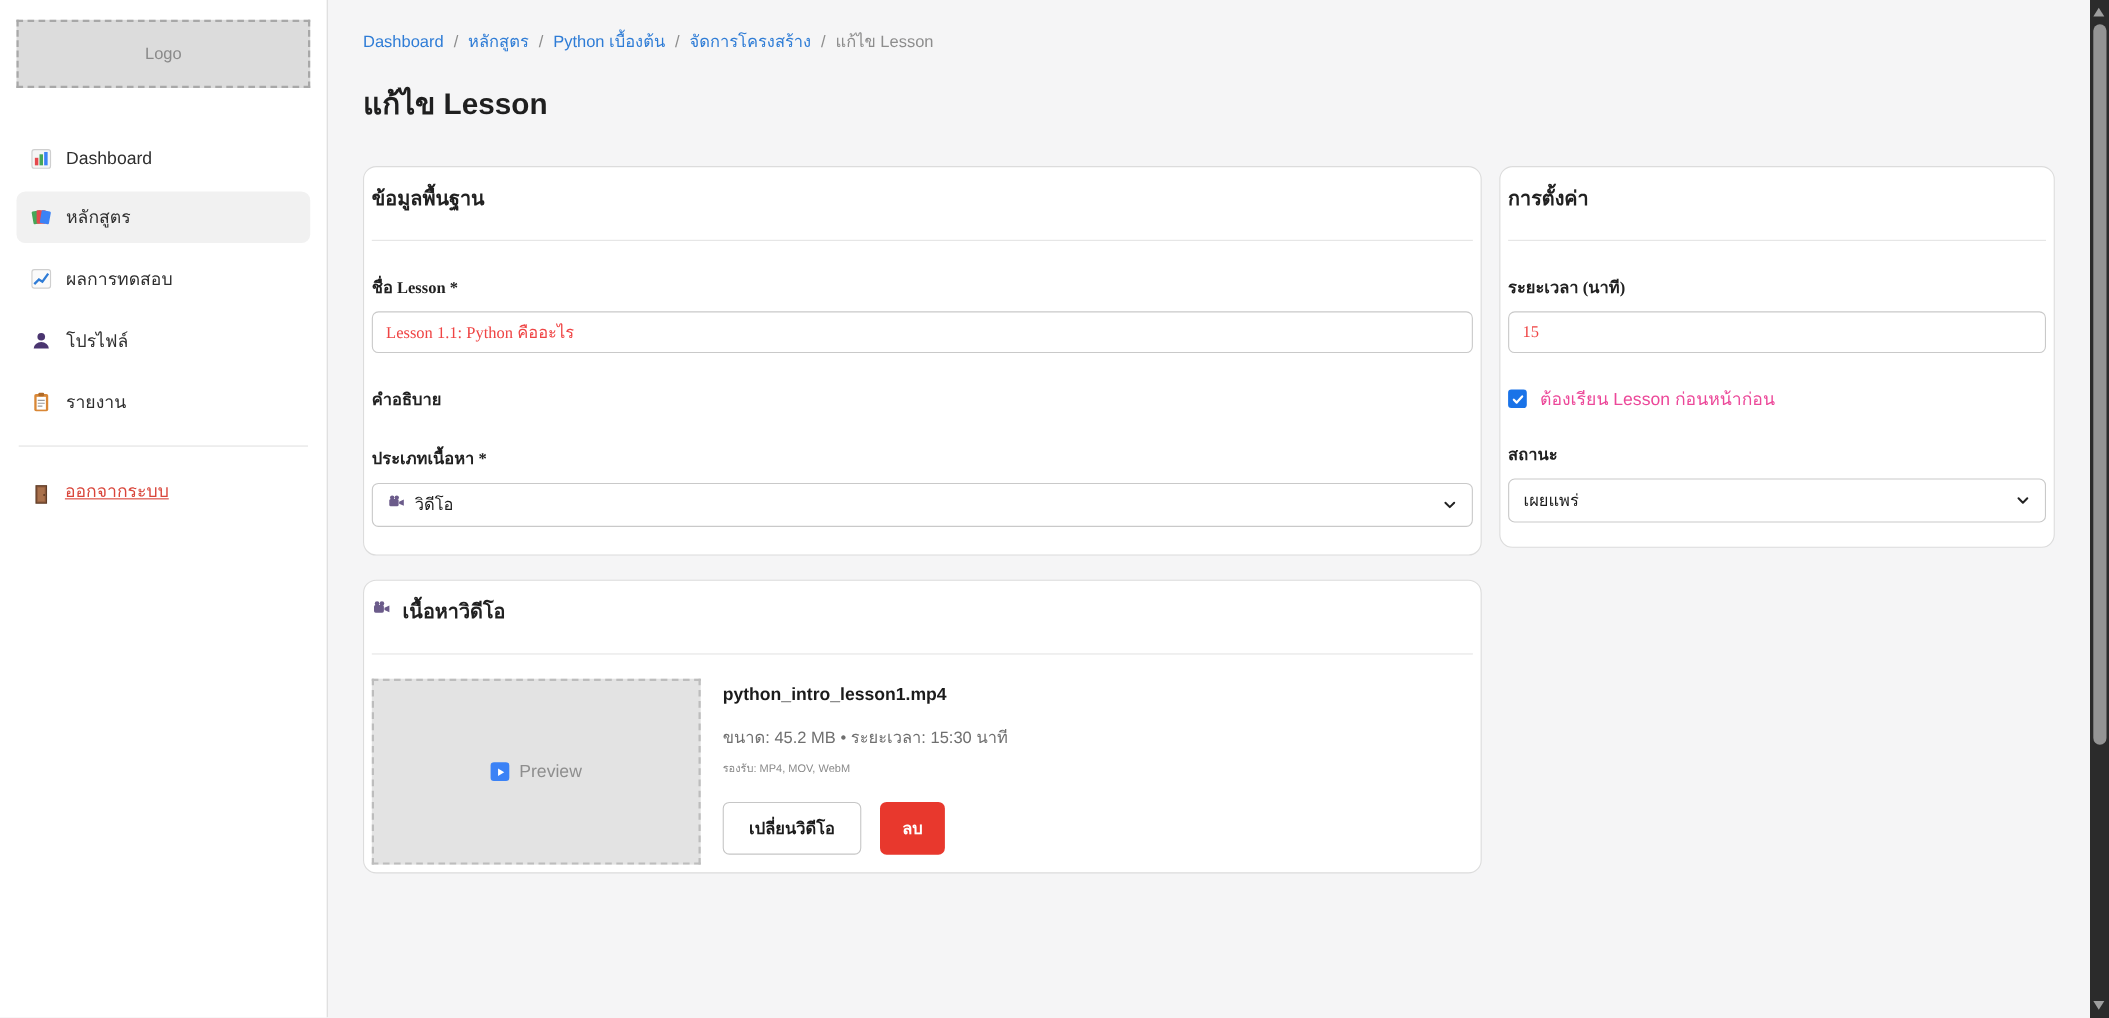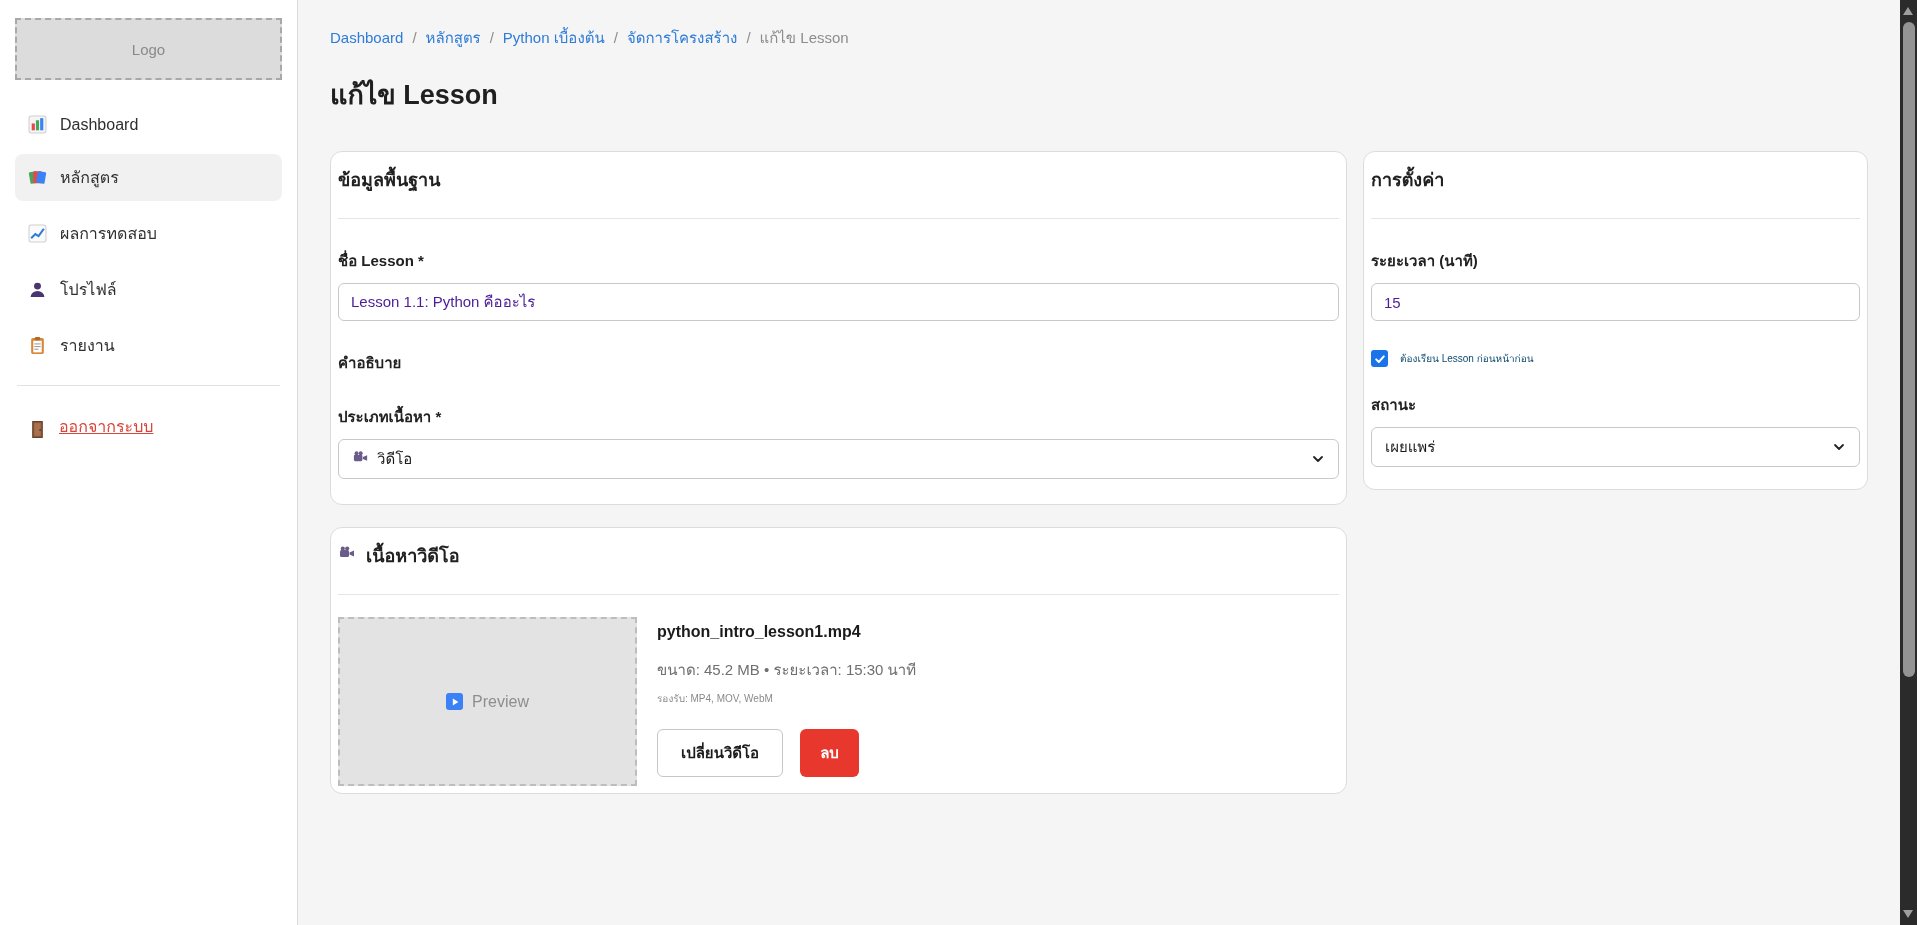--- a/index.html
+++ b/index.html
@@ -12,21 +12,21 @@
 
   
   .sidebar {
     width: 298px; min-width: 298px; background: #ffffff;
     border-right: 1px solid #d9d9d9; padding: 18px 15px 0 15px;
     height: 100%;
   }
   .logo-box {
     height: 62px; background: #dcdcdc; border: 2px dashed #a8a8a8;
     display: flex; align-items: center; justify-content: center;
-    color: #8a8a8a; font-size: 15px; margin-bottom: 24px;
+    color: #8a8a8a; font-size: 15px; margin-bottom: 44px;
   }
   .nav-item {
     display: flex; align-items: center; gap: 13px;
     padding: 11px 13px; margin-bottom: 9px;
     font-size: 16px; color: #2f2f2f; border-radius: 8px; cursor: pointer;
   }
   .nav-item.active { background: #f1f1f1; }
   .nav-icon { width: 19px; height: 19px; display: inline-flex; align-items: center; justify-content: center; flex: none; }
   .nav-divider { border: none; border-top: 1px solid #e2e2e2; margin: 16px 2px 28px 2px; }
   .logout-link {
@@ -51,28 +51,28 @@
   .card {
     background: #fff; border: 1px solid #dcdcdc; border-radius: 12px;
     padding: 7px; width: 100%;
   }
   .card + .card { margin-top: 22px; }
   .card-header {
     font-size: 18px; font-weight: bold; color: #212121;
     padding: 6px 0 24px 0; border-bottom: 1px solid #e4e4e4;
     display: flex; align-items: center; gap: 10px;
   }
-  .form-group { margin-top: 30px; }
+  .form-group { margin-top: 30px; font-family: Liberation Serif, serif; }
   .form-label {
     display: block; font-size: 15px; font-weight: bold; color: #212121;
     margin-bottom: 10px;
   }
   .text-input {
     width: 100%; height: 38px; border: 1px solid #c9c9c9; border-radius: 6px;
-    padding: 0 12px; font-size: 15px; color: #4c1d95; background: #fff;
+    padding: 0 12px; font-size: 15px; color: #ef4444; background: #fff;
     font-family: inherit; outline: none;
   }
   .textarea-wrap { position: relative; }
   .text-area {
     width: 100%; height: 123px; border: 1px solid #c9c9c9; border-radius: 6px;
     padding: 9px 12px; font-size: 15px; color: #1c1c1c; background: #fff;
     font-family: inherit; resize: none; outline: none; line-height: 1.45;
   }
   .resize-handle { position: absolute; right: 4px; bottom: 7px; opacity: .8; }
   .select-box {
@@ -80,21 +80,21 @@
     background: #fff; display: flex; align-items: center; padding: 0 13px;
     font-size: 15px; color: #1c1c1c; cursor: pointer; gap: 8px;
   }
   .select-box .chev { margin-left: auto; display: inline-flex; }
 
   .checkbox-row { display: flex; align-items: center; gap: 12px; margin-top: 29px; cursor: pointer; }
   .checkbox {
     width: 17px; height: 17px; background: #1a73e8; border-radius: 3px;
     display: inline-flex; align-items: center; justify-content: center; flex: none;
   }
-  .checkbox-label { font-size: 10px; color: #0c4a6e; }
+  .checkbox-label { font-size: 16px; color: #ec4899; }
 
   
   .video-row { display: flex; gap: 20px; margin-top: 22px; }
   .preview-box {
     width: 299px; height: 169px; min-width: 299px;
     background: #e3e3e3; border: 2px dashed #bdbdbd;
     display: flex; align-items: center; justify-content: center; gap: 9px;
     cursor: pointer;
   }
   .play-badge {

